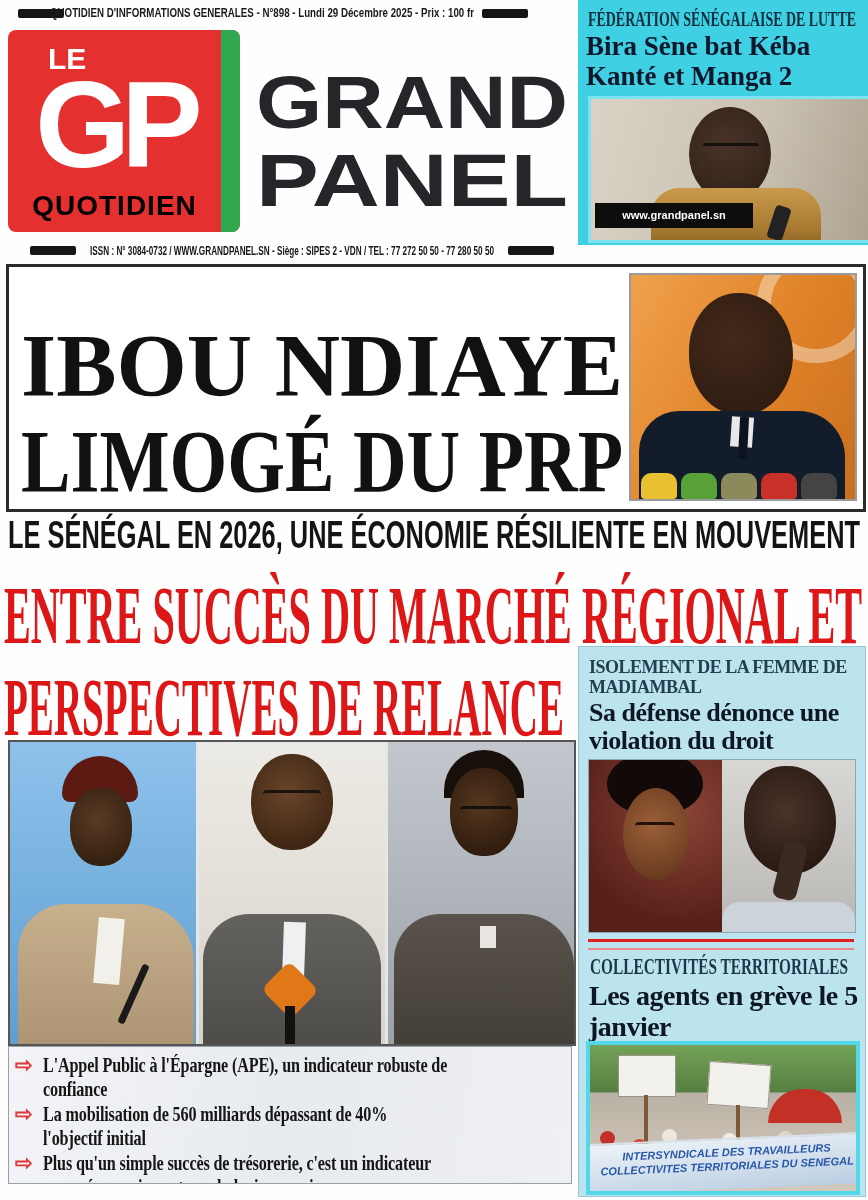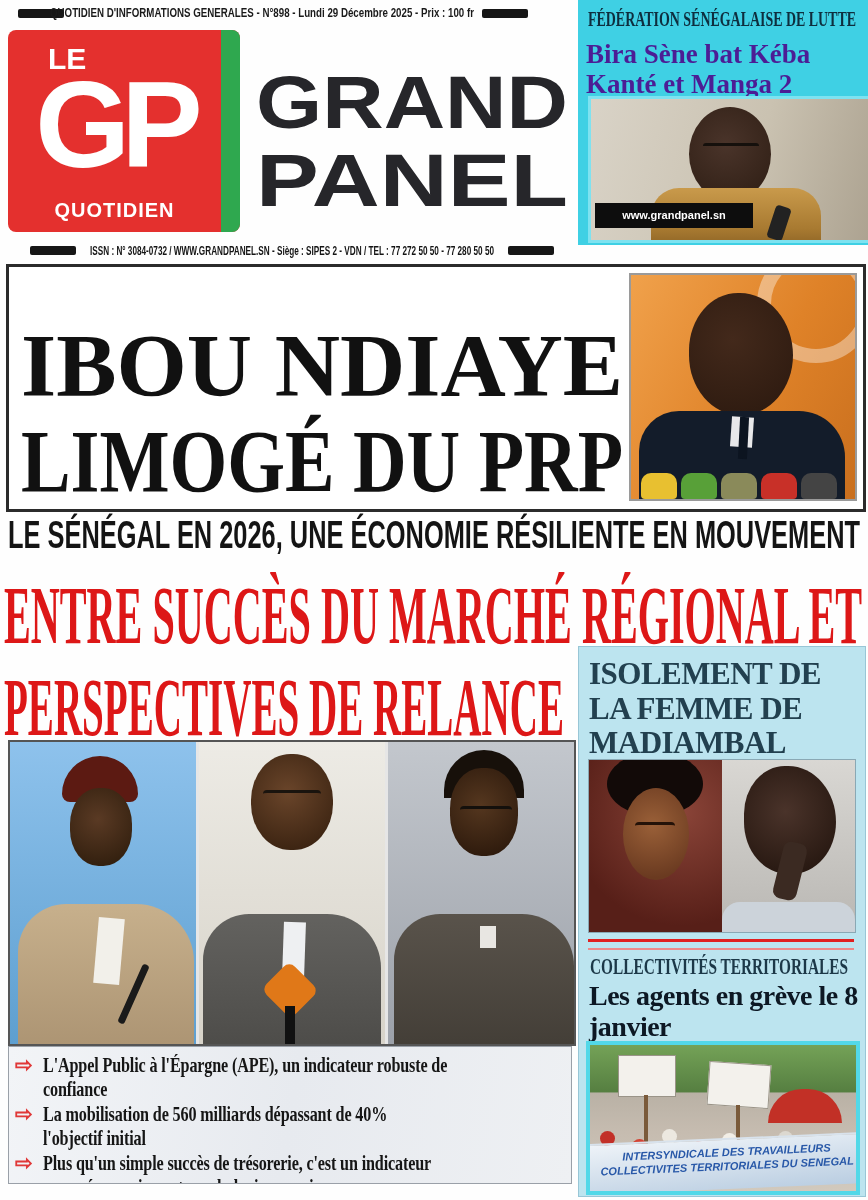--- a/index.html
+++ b/index.html
@@ -11,27 +11,27 @@
   svg text.sans{font-family:"Liberation Sans",sans-serif;}
   .dash{position:absolute;background:#161616;height:9px;width:46px;border-radius:2px;}
 
   
   .logo{left:8px;top:30px;width:232px;height:202px;background:#e4302e;border-radius:8px;}
   .logo .stripe{position:absolute;right:0;top:0;width:19px;height:100%;background:#2fa84f;
                 border-radius:0 8px 8px 0;}
   .logo .le{position:absolute;left:40px;top:12px;color:#fff;font-weight:bold;font-size:30px;}
   .logo .gp{position:absolute;left:0;right:19px;top:34px;text-align:center;color:#fff;
             font-weight:bold;font-size:122px;letter-spacing:-9px;line-height:1;}
-  .logo .quot{position:absolute;left:0;right:19px;bottom:10px;text-align:center;color:#ffffff;
-              font-weight:bold;font-size:20px;letter-spacing:1px;}
+  .logo .quot{position:absolute;left:0;right:19px;bottom:10px;text-align:center;color:#000000;
+              font-weight:bold;font-size:28px;letter-spacing:1px;}
 
   
   .cyanbox{left:578px;top:0;width:290px;height:245px;background:#3fd0e4;}
   .cyanbox .kick{margin:6px 8px 0 8px;}
-  .cyanbox .head{margin:8px 8px;color:#4c1d95;font-family:"Liberation Serif",serif;
+  .cyanbox .head{margin:0 8px;color:#0f172a;font-family:"Liberation Serif",serif;
                  font-weight:bold;font-size:27px;line-height:1.1;}
   .wphoto{left:588px;top:96px;width:270px;height:141px;border:3px solid #7ee2f0;
           background:linear-gradient(105deg,#d9d3c7 0%,#cac2b1 55%,#a99f8d 100%);overflow:hidden;padding-left:23px;}
   .wphoto .head1{position:absolute;left:98px;top:8px;width:82px;height:94px;border-radius:50%;
                  background:radial-gradient(circle at 45% 40%,#4a342a,#2c1c12);}
   .wphoto .glasses{position:absolute;left:112px;top:44px;width:56px;height:10px;
                    border-top:3px solid #15100c;border-radius:3px;}
   .wphoto .tunic{position:absolute;left:60px;bottom:-6px;width:170px;height:58px;
                  border-radius:28px 28px 0 0;
                  background:linear-gradient(#c99a4b 0%,#a87a31 70%,#8f6526 100%);}
@@ -55,21 +55,21 @@
                    border-radius:40px 46px 0 0;background:#131c2a;}
   .leadphoto .shirt{position:absolute;left:100px;bottom:52px;width:22px;height:30px;background:#e8e8ea;
                     transform:rotate(4deg);}
   .leadphoto .tie{position:absolute;left:108px;bottom:40px;width:9px;height:42px;background:#0c1420;
                   transform:rotate(3deg);}
   .mics span{position:absolute;bottom:0;width:36px;height:26px;border-radius:10px 10px 4px 4px;}
 
   
   .sidebar{left:578px;top:646px;width:286px;height:549px;background:#bce4ef;border:1px solid #98c6d6;}
   .sb-kick1{margin:10px 10px 0 10px;color:#22404f;font-family:"Liberation Serif",serif;
-            font-size:31px;line-height:1.12;font-weight:bold;letter-spacing:-.5px;}
+            font-size:18px;line-height:1.12;font-weight:bold;letter-spacing:-.5px;}
   .sb-head1{margin:2px 10px 0 10px;color:#0d1824;font-family:"Liberation Serif",serif;
             font-weight:bold;font-size:26px;line-height:1.08;letter-spacing:-.5px;}
   .pairphoto{position:absolute;left:9px;top:112px;width:266px;height:172px;border:1px solid #8aa8b4;
              background:#fff;display:flex;}
   .pp-left{position:relative;width:50%;height:100%;overflow:hidden;
            background:radial-gradient(circle at 70% 30%,#8a4438,#571f18 75%);}
   .pp-left .hair{position:absolute;left:18px;top:-8px;width:96px;height:64px;border-radius:50%;
                  background:#120a08;}
   .pp-left .face{position:absolute;left:34px;top:28px;width:66px;height:92px;border-radius:50%;
                  background:radial-gradient(circle at 45% 40%,#9a6038,#6a3a20 80%);}
@@ -243,21 +243,21 @@
       <div class="pp-right">
         <div class="head3"></div>
         <div class="hand"></div>
         <div class="shoulder"></div>
       </div>
     </div>
     <div class="redsep"></div>
     <svg class="abs" style="left:9px;top:304px;" width="266" height="30" viewBox="0 0 266 30">
       <text x="2" y="23" font-size="24" fill="#1c3848" textLength="258" lengthAdjust="spacingAndGlyphs">COLLECTIVITÉS TERRITORIALES</text>
     </svg>
-    <div class="sb-head2 abs" style="left:0;top:334px;width:276px;">Les agents en grève le 8 janvier</div>
+    <div class="sb-head2 abs" style="left:0;top:334px;width:276px;">Les agents en grève le 5 janvier</div>
     <div class="protest">
       <div class="placard" style="left:28px;top:10px;width:56px;height:40px;"></div>
       <div class="stick" style="left:54px;top:50px;height:52px;"></div>
       <div class="placard" style="left:118px;top:18px;width:60px;height:42px;transform:rotate(4deg);"></div>
       <div class="stick" style="left:146px;top:60px;height:44px;"></div>
       <div class="umbrella"></div>
       <div class="crowd"></div>
       <div class="banner">
         <span>INTERSYNDICALE DES TRAVAILLEURS</span><br>
         <span>COLLECTIVITES TERRITORIALES DU SENEGAL</span>

